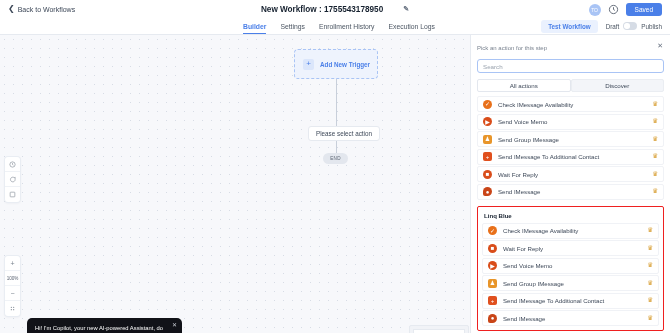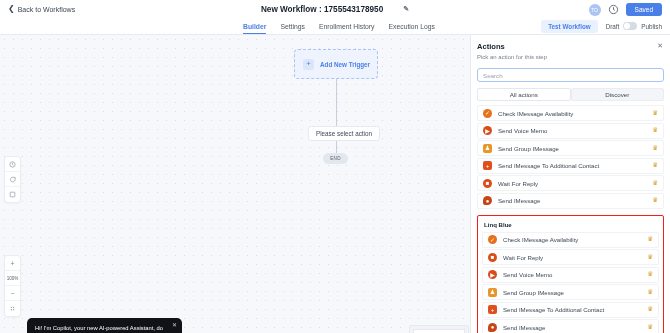--- a/index.html
+++ b/index.html
@@ -295,21 +295,20 @@
 
     <div class="minimap">
       <div class="minimap-inner">
         
         
       </div>
     </div>
   </div>
 
   <div class="panel">
-    <div class="panel-title">Actions</div>
     <div class="panel-sub">Pick an action for this step</div>
     <div class="panel-close">✕</div>
 
     <input class="search-box" type="text" placeholder="Search" style="">
 
     <div class="seg-tabs">
       <div class="seg active">All actions</div>
       <div class="seg inactive">Discover</div>
     </div>
 

